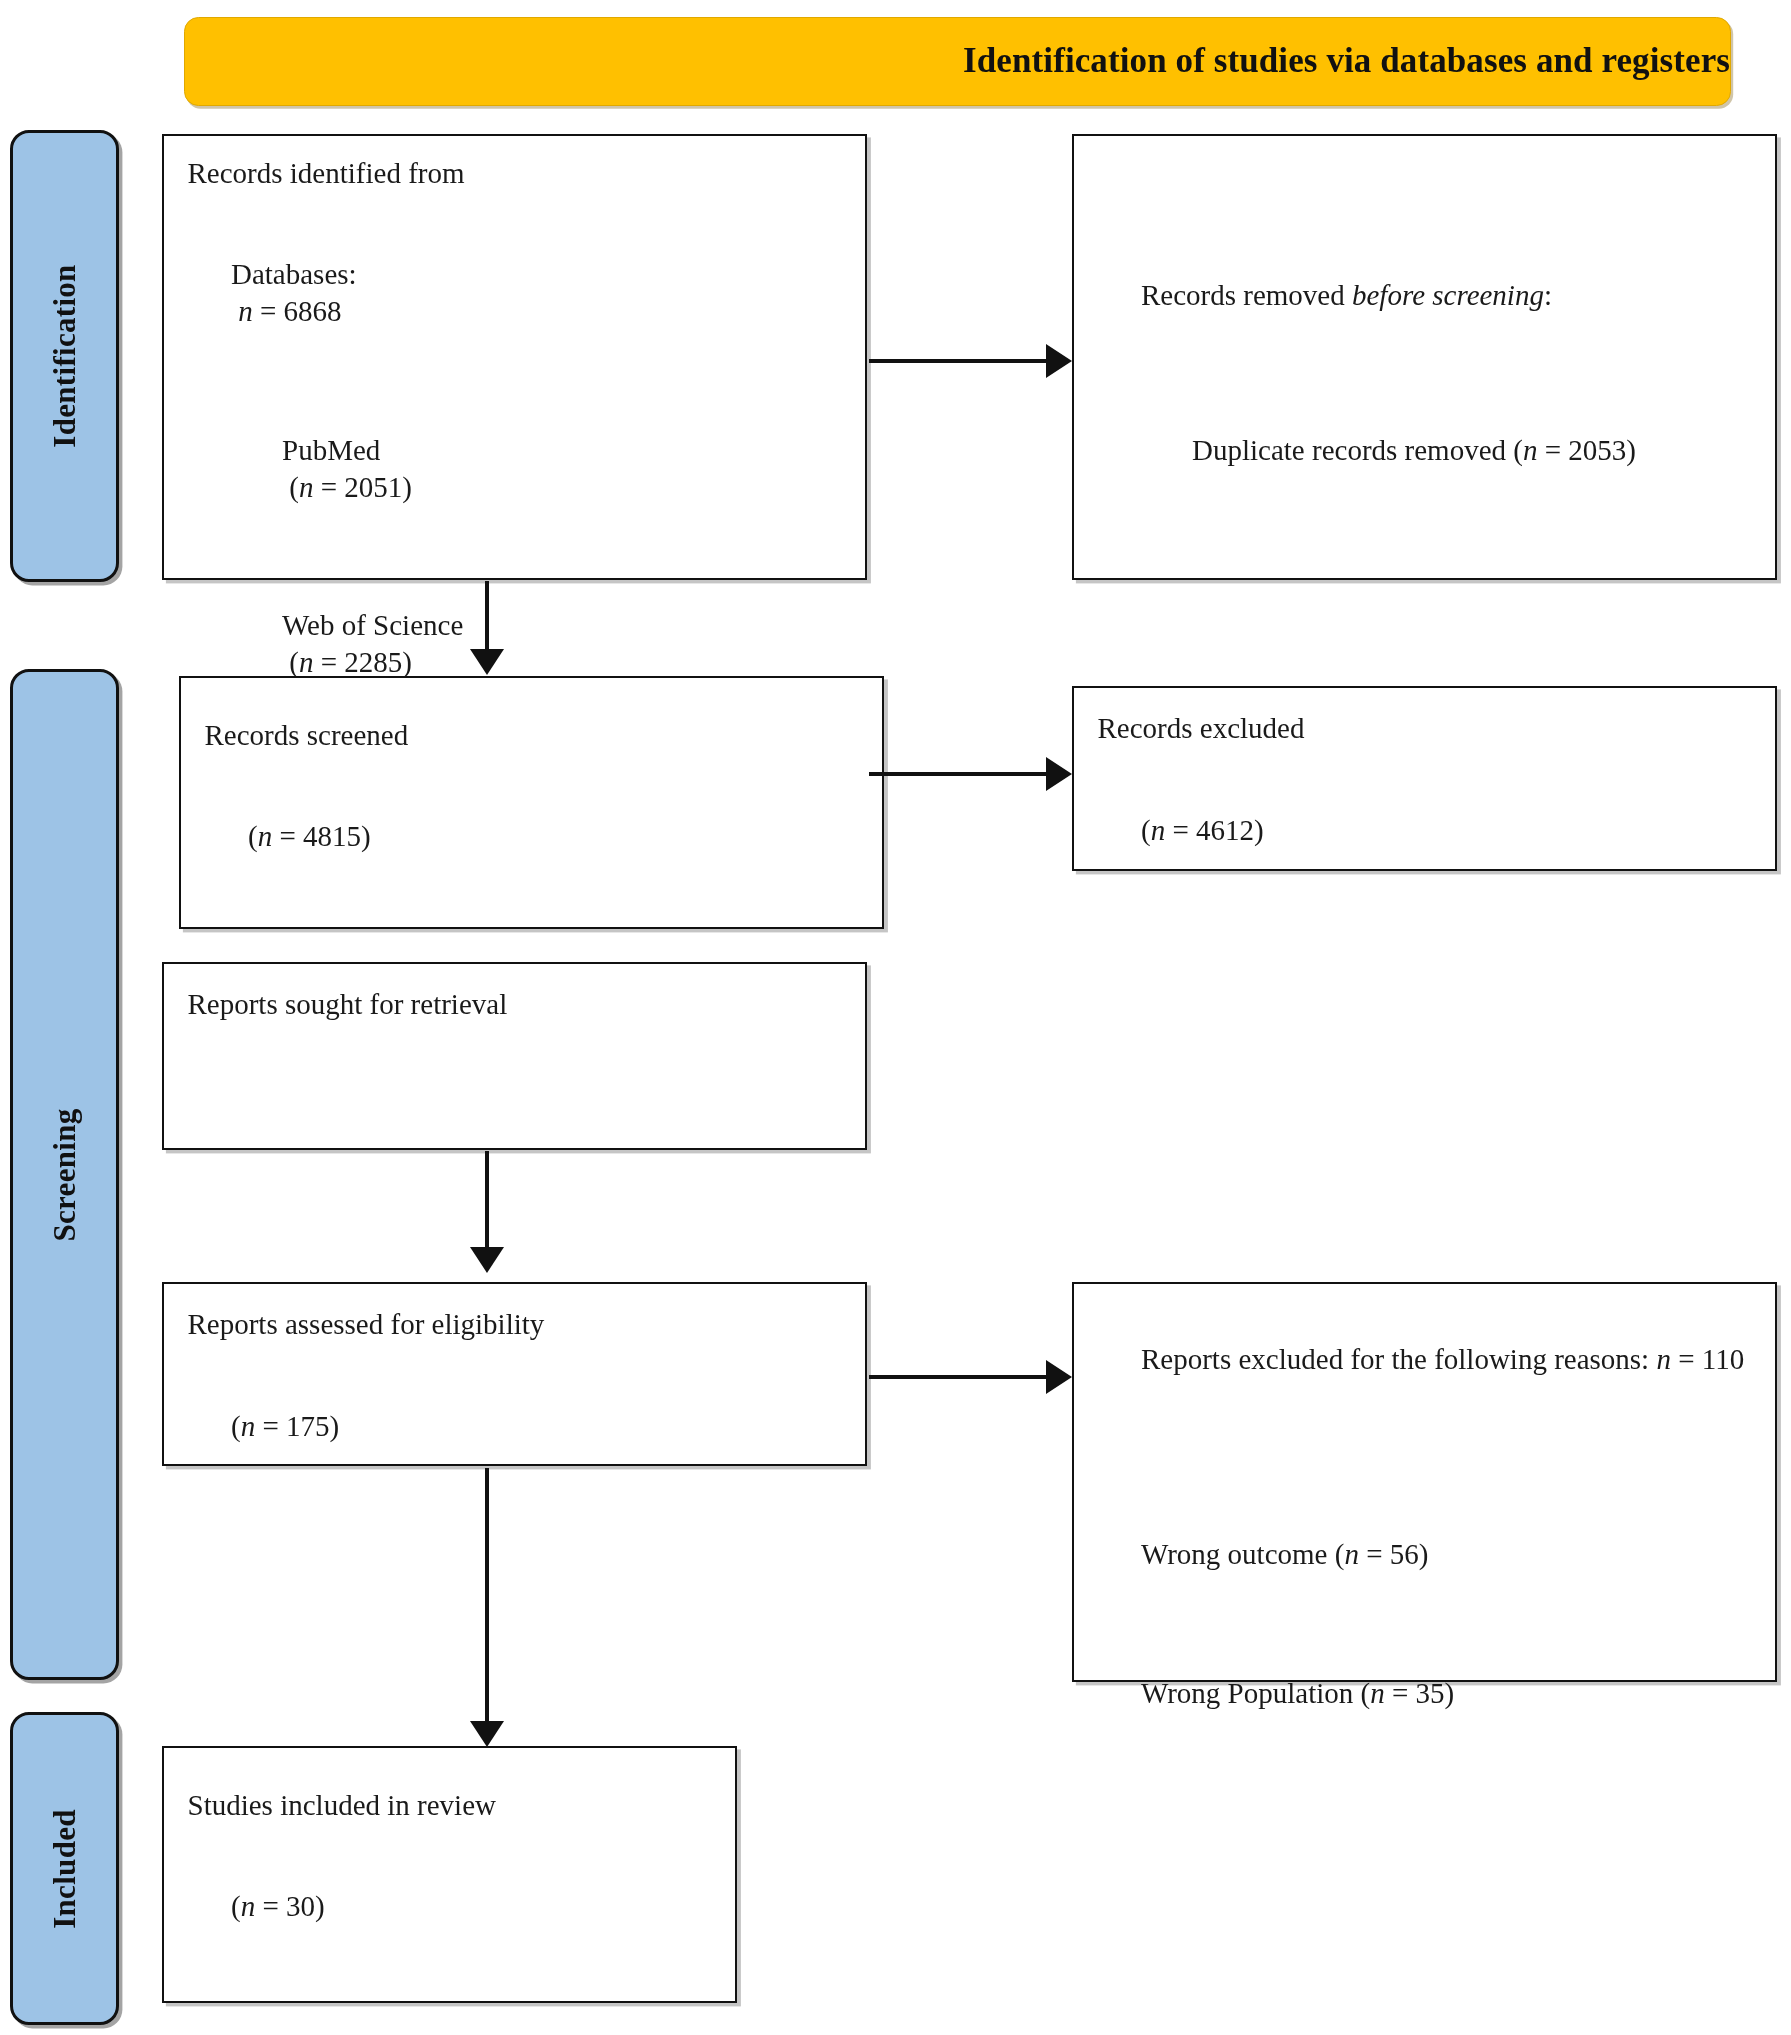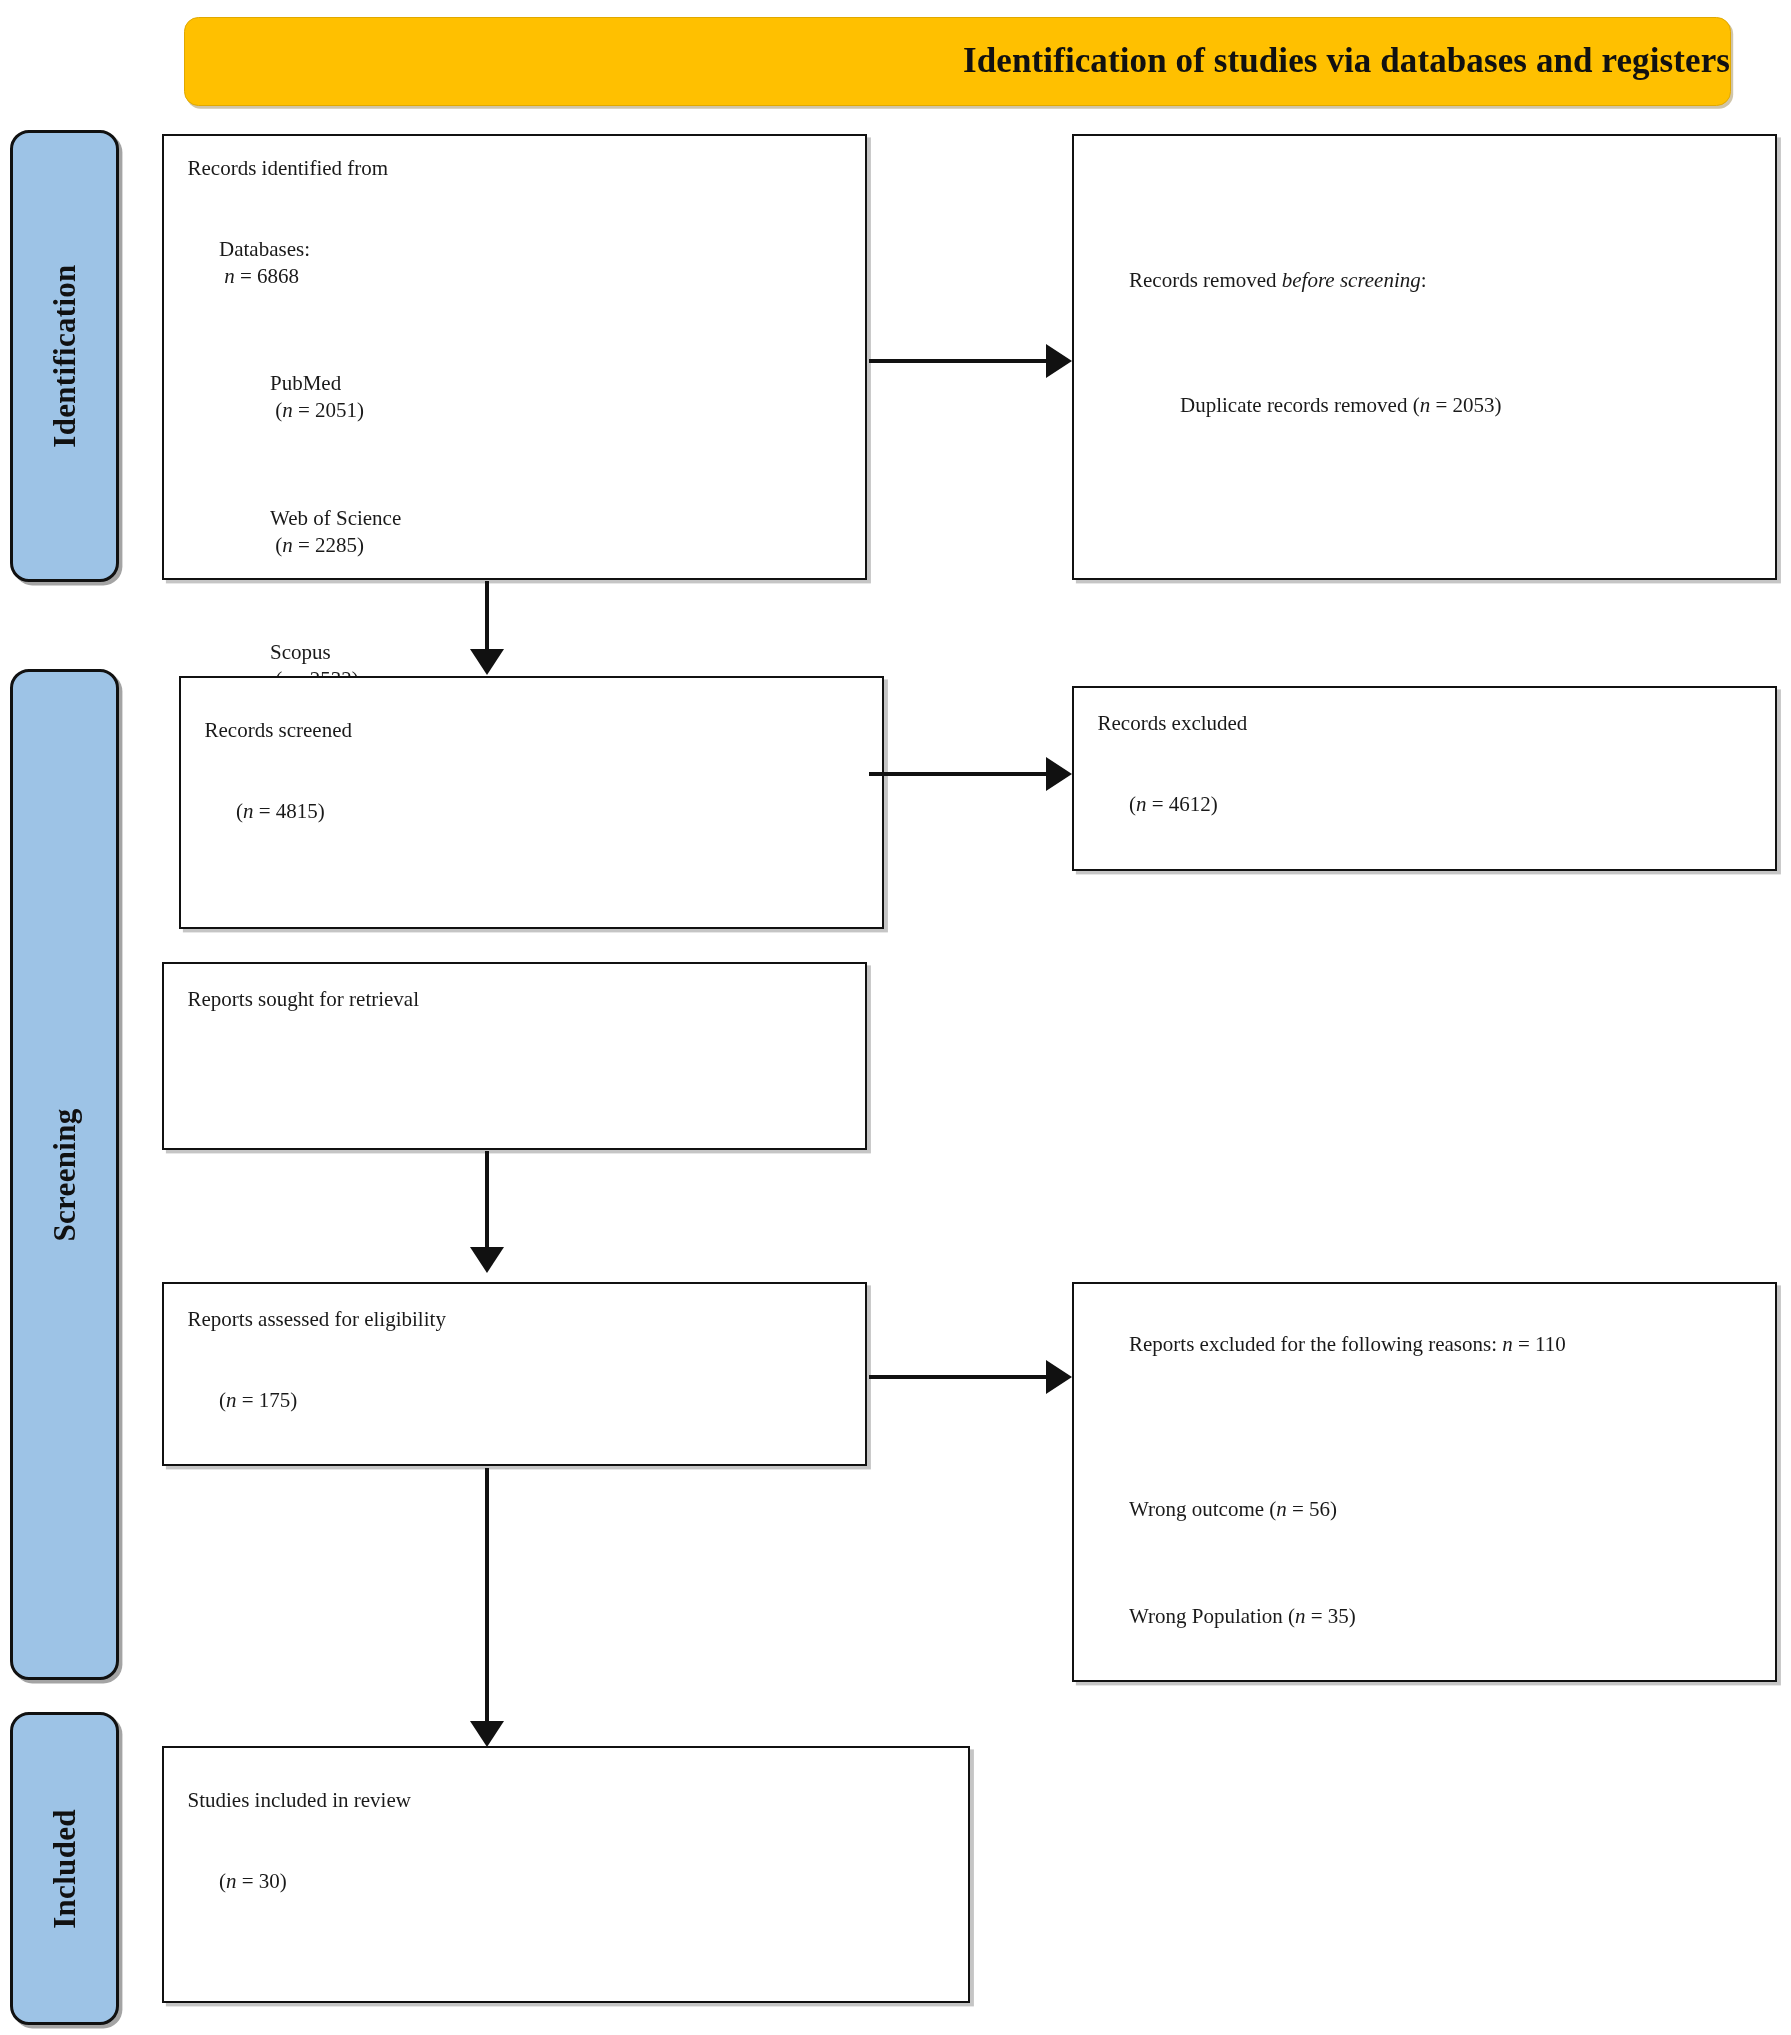--- a/index.html
+++ b/index.html
@@ -67,21 +67,21 @@
   
   .flow-box {
     position: absolute;
     background: #ffffff;
     border: 2.8px solid #111111;
     box-sizing: border-box;
     box-shadow: 3.9px 3.4px 0 rgba(150,150,150,0.55);
     padding: 19px 22.3px 11.2px 23.5px;
   }
   .flow-line {
-    font-size: 21px;
+    font-size: 29px;
     color: #1a1a1a;
     line-height: 1.28;
     margin: 0 0 27px 0;
     white-space: pre-wrap;
   }
   .flow-line:last-child { margin-bottom: 0; }
   .flow-line.indent { margin-left: 51px; }
   .flow-line.tight { margin-bottom: 17px; }
   .flow-line.blankpad { margin-bottom: 84px; }
   .ital { font-style: italic; }
@@ -212,21 +212,21 @@
       <span>Wrong Population (</span><span class="ital">n</span><span> = 35)</span>
     </div>
   </div>
 
   <div class="h-line" style="left:869px; top:1375px; width:179px;"></div>
   <div class="arrow-right" style="left:1046px; top:1360px;"></div>
 
   <div class="v-line" style="left:485px; top:1468px; width:3.9px; height:256px;"></div>
   <div class="arrow-down" style="left:470px; top:1721px;"></div>
 
-  <div class="flow-box" style="left:162px; top:1746px; width:808px; height:257px; padding-top:39px;">
+  <div class="flow-box" style="left:162px; top:1746px; width:575px; height:257px; padding-top:39px;">
     <div class="flow-line">Studies included in review</div>
     <div class="flow-line">
       <span>(</span><span class="ital">n</span><span> = 30)</span>
     </div>
   </div>
 
 </div>
 
 
 </body></html>

